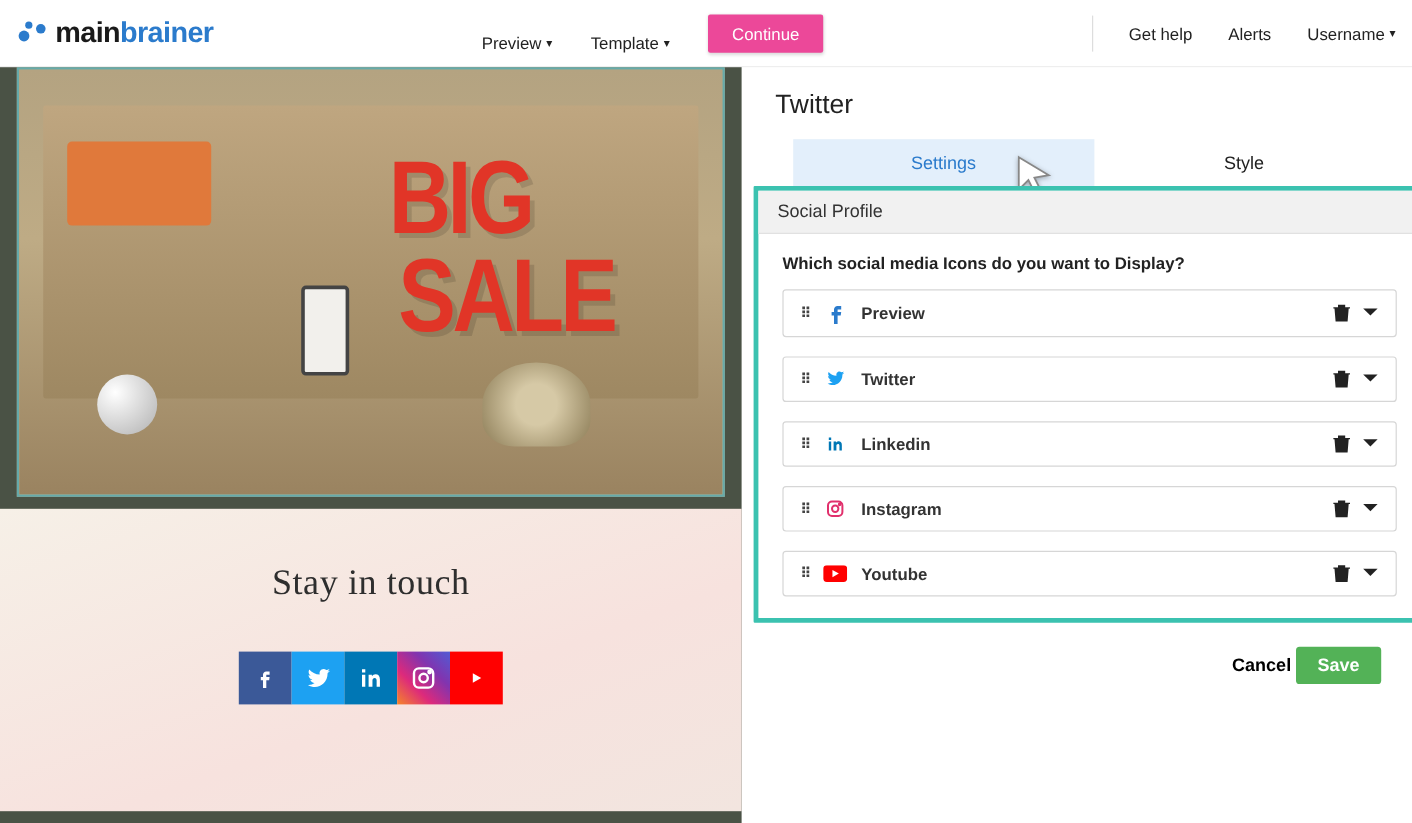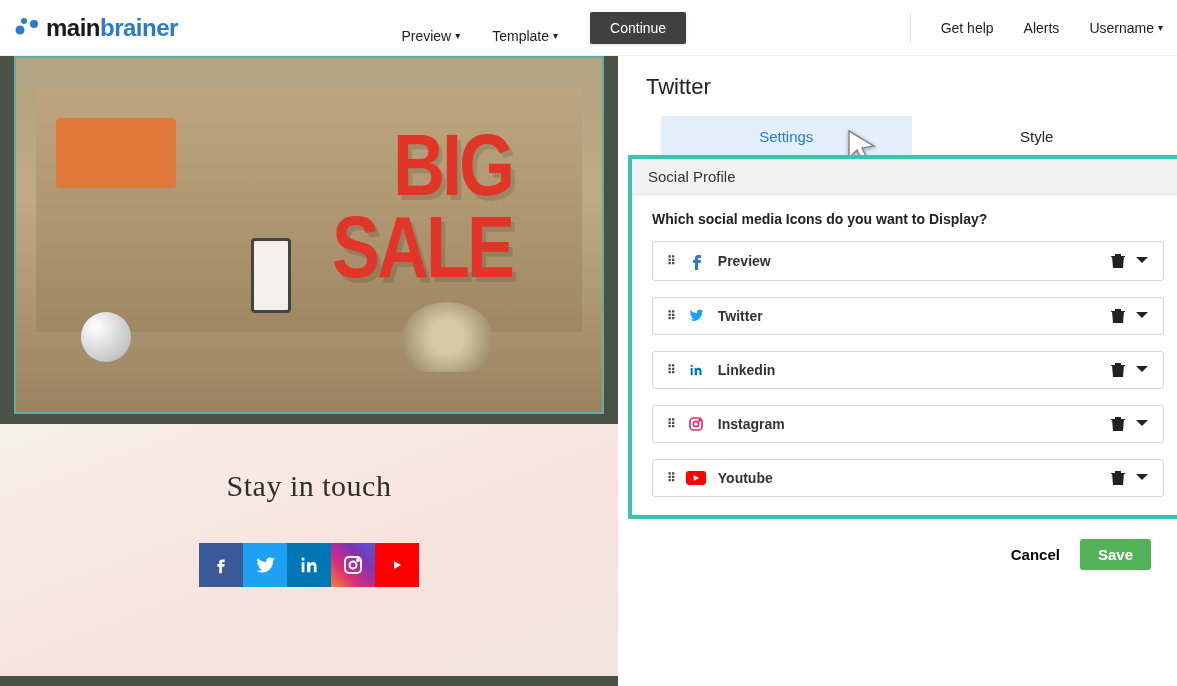--- a/index.html
+++ b/index.html
@@ -7,28 +7,28 @@
 
   
   .topbar { height: 56px; display: flex; align-items: center; border-bottom: 1px solid #eee; padding: 0 14px; }
   .logo { display: flex; align-items: center; gap: 6px; }
   .logo-dots svg { display: block; }
   .logo-text { font-size: 24px; font-weight: 700; color: #1a1a1a; letter-spacing: -0.5px; }
   .logo-text .brain { color: #2B7BCC; }
   .nav-center { margin-left: auto; display: flex; align-items: flex-end; gap: 32px; }
   .nav-item { font-size: 14px; color: #222; cursor: pointer; display: flex; align-items: center; gap: 4px; }
   .caret { font-size: 10px; }
-  .continue-btn { background: #404040; color: #fff; padding: 8px 20px; border: none; border-radius: 2px; font-size: 14px; box-shadow: 0 1px 3px rgba(0,0,0,.15); cursor: pointer; }
+  .continue-btn { background: #ec4899; color: #fff; padding: 8px 20px; border: none; border-radius: 2px; font-size: 14px; box-shadow: 0 1px 3px rgba(0,0,0,.15); cursor: pointer; }
   .nav-right { margin-left: auto; display: flex; align-items: center; gap: 30px; padding-left: 30px; border-left: 1px solid #ddd; height: 30px; }
 
   
   .main { display: flex; }
   .preview { width: 618px; background: #4a5245; min-height: 630px; }
   .preview-top { padding: 0; }
-  .hero { margin: 0 14px 10px 14px; border: 2px solid #6aa; background: #c2a77c; height: 358px; position: relative; overflow: hidden; text-align: right; }
+  .hero { margin: 0 14px 10px 14px; border: 2px solid #6aa; background: #c2a77c; height: 358px; position: relative; overflow: hidden; }
   .hero::before { content: ""; position: absolute; inset: 0; background: linear-gradient(0deg,#9a8360 0%, #beab85 60%, #b4a381 100%); }
   .wood-bench { position: absolute; top: 30px; left: 20px; right: 20px; bottom: 80px; background: linear-gradient(180deg,#bfa680,#9e8862); border-radius: 2px; }
   .big-sale { position: absolute; right: 90px; top: 80px; font-weight: 900; color: #e13527; font-size: 72px; line-height: 0.95; letter-spacing: -3px; transform: scaleY(1.2); text-shadow: 4px 4px 0 rgba(0,0,0,.12); }
   .big-sale div:nth-child(2) { margin-left: 8px; font-size: 72px; }
   
   .blanket { position:absolute; left:40px; top:60px; width:120px; height:70px; background:#e0793b; border-radius:4px; }
   .lantern { position:absolute; left:235px; top:180px; width:40px; height:75px; background:#f2f0ec; border:3px solid #444; border-radius:4px; }
   .flowers { position:absolute; right:110px; bottom:40px; width:90px; height:70px; background:radial-gradient(circle,#d6c9a6 30%,#8a7a54 100%); border-radius:50% 50% 30% 30%; }
   .vase { position:absolute; left:65px; bottom:50px; width:50px; height:50px; background:radial-gradient(circle at 30% 30%, #fff, #b0b0b0); border-radius:50%; }
 
@@ -56,21 +56,21 @@
   .hl-header { background:#f1f1f1; padding: 9px 16px; font-size: 15px; color:#333; border-bottom:1px solid #e1e1e1; }
   .hl-body { padding: 16px 20px 18px 20px; }
   .hl-q { font-size: 14px; font-weight: 700; color:#222; margin-bottom: 14px; }
   .social-item { border:1px solid #d6d6d6; border-radius:3px; padding: 10px 14px; margin-bottom: 16px; display:flex; align-items:center; gap: 12px; font-size: 14px; color:#333; font-weight: 600; }
   .social-item:last-child { margin-bottom: 0; }
   .drag-handle { color:#444; font-size: 12px; cursor: move; letter-spacing:-2px; }
   .item-icon { width: 20px; display:flex; justify-content:center; }
   .item-actions { margin-left:auto; display:flex; align-items:center; gap:10px; color:#222; }
   .item-actions span { cursor:pointer; }
 
-  .footer-actions { display:flex; gap: 20px; justify-content:flex-end; align-items:center; margin: 20px 26px 0 0; font-size:15px; }
+  .footer-actions { display:flex; gap: 4px; justify-content:flex-end; align-items:center; margin: 20px 26px 0 0; font-size:15px; }
   .cancel { font-weight:700; cursor:pointer; }
   .save { background:#53b257; color:#fff; border:none; padding:7px 18px; font-size:15px; border-radius:3px; font-weight:600; cursor:pointer; }
 
   svg { display:block; }
 </style>
 </head>
 <body>
 
 <div class="topbar">
   <div class="logo">

